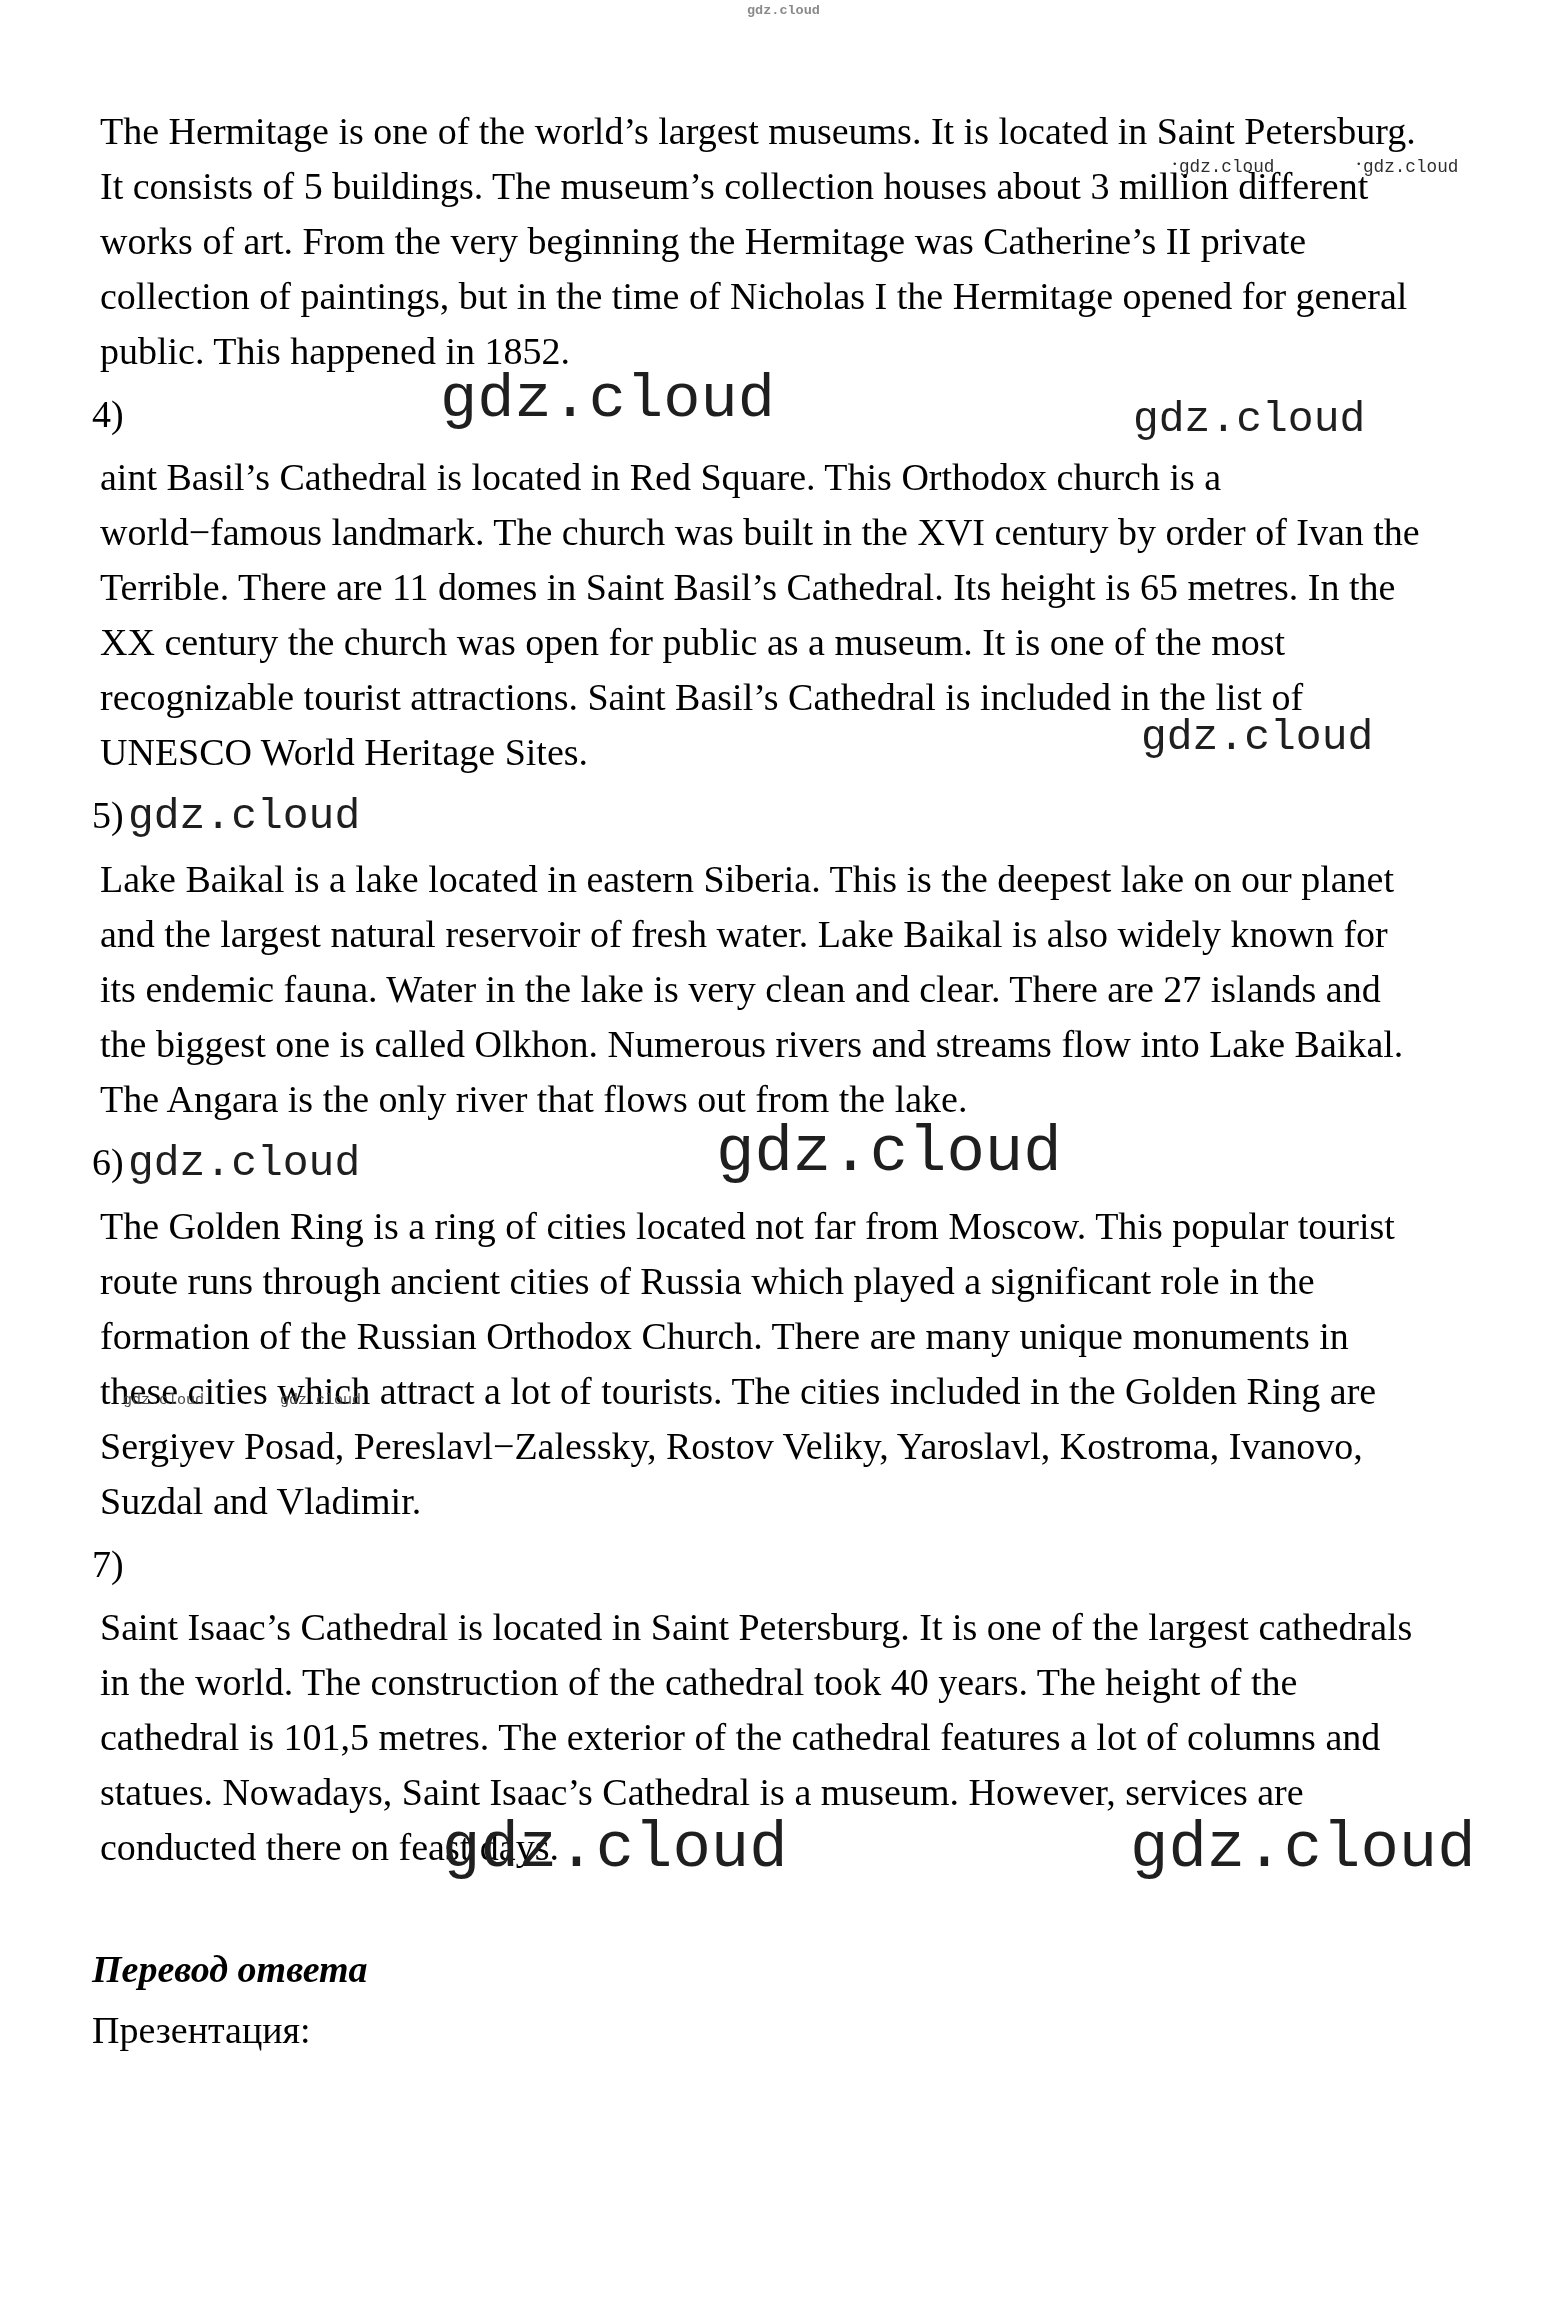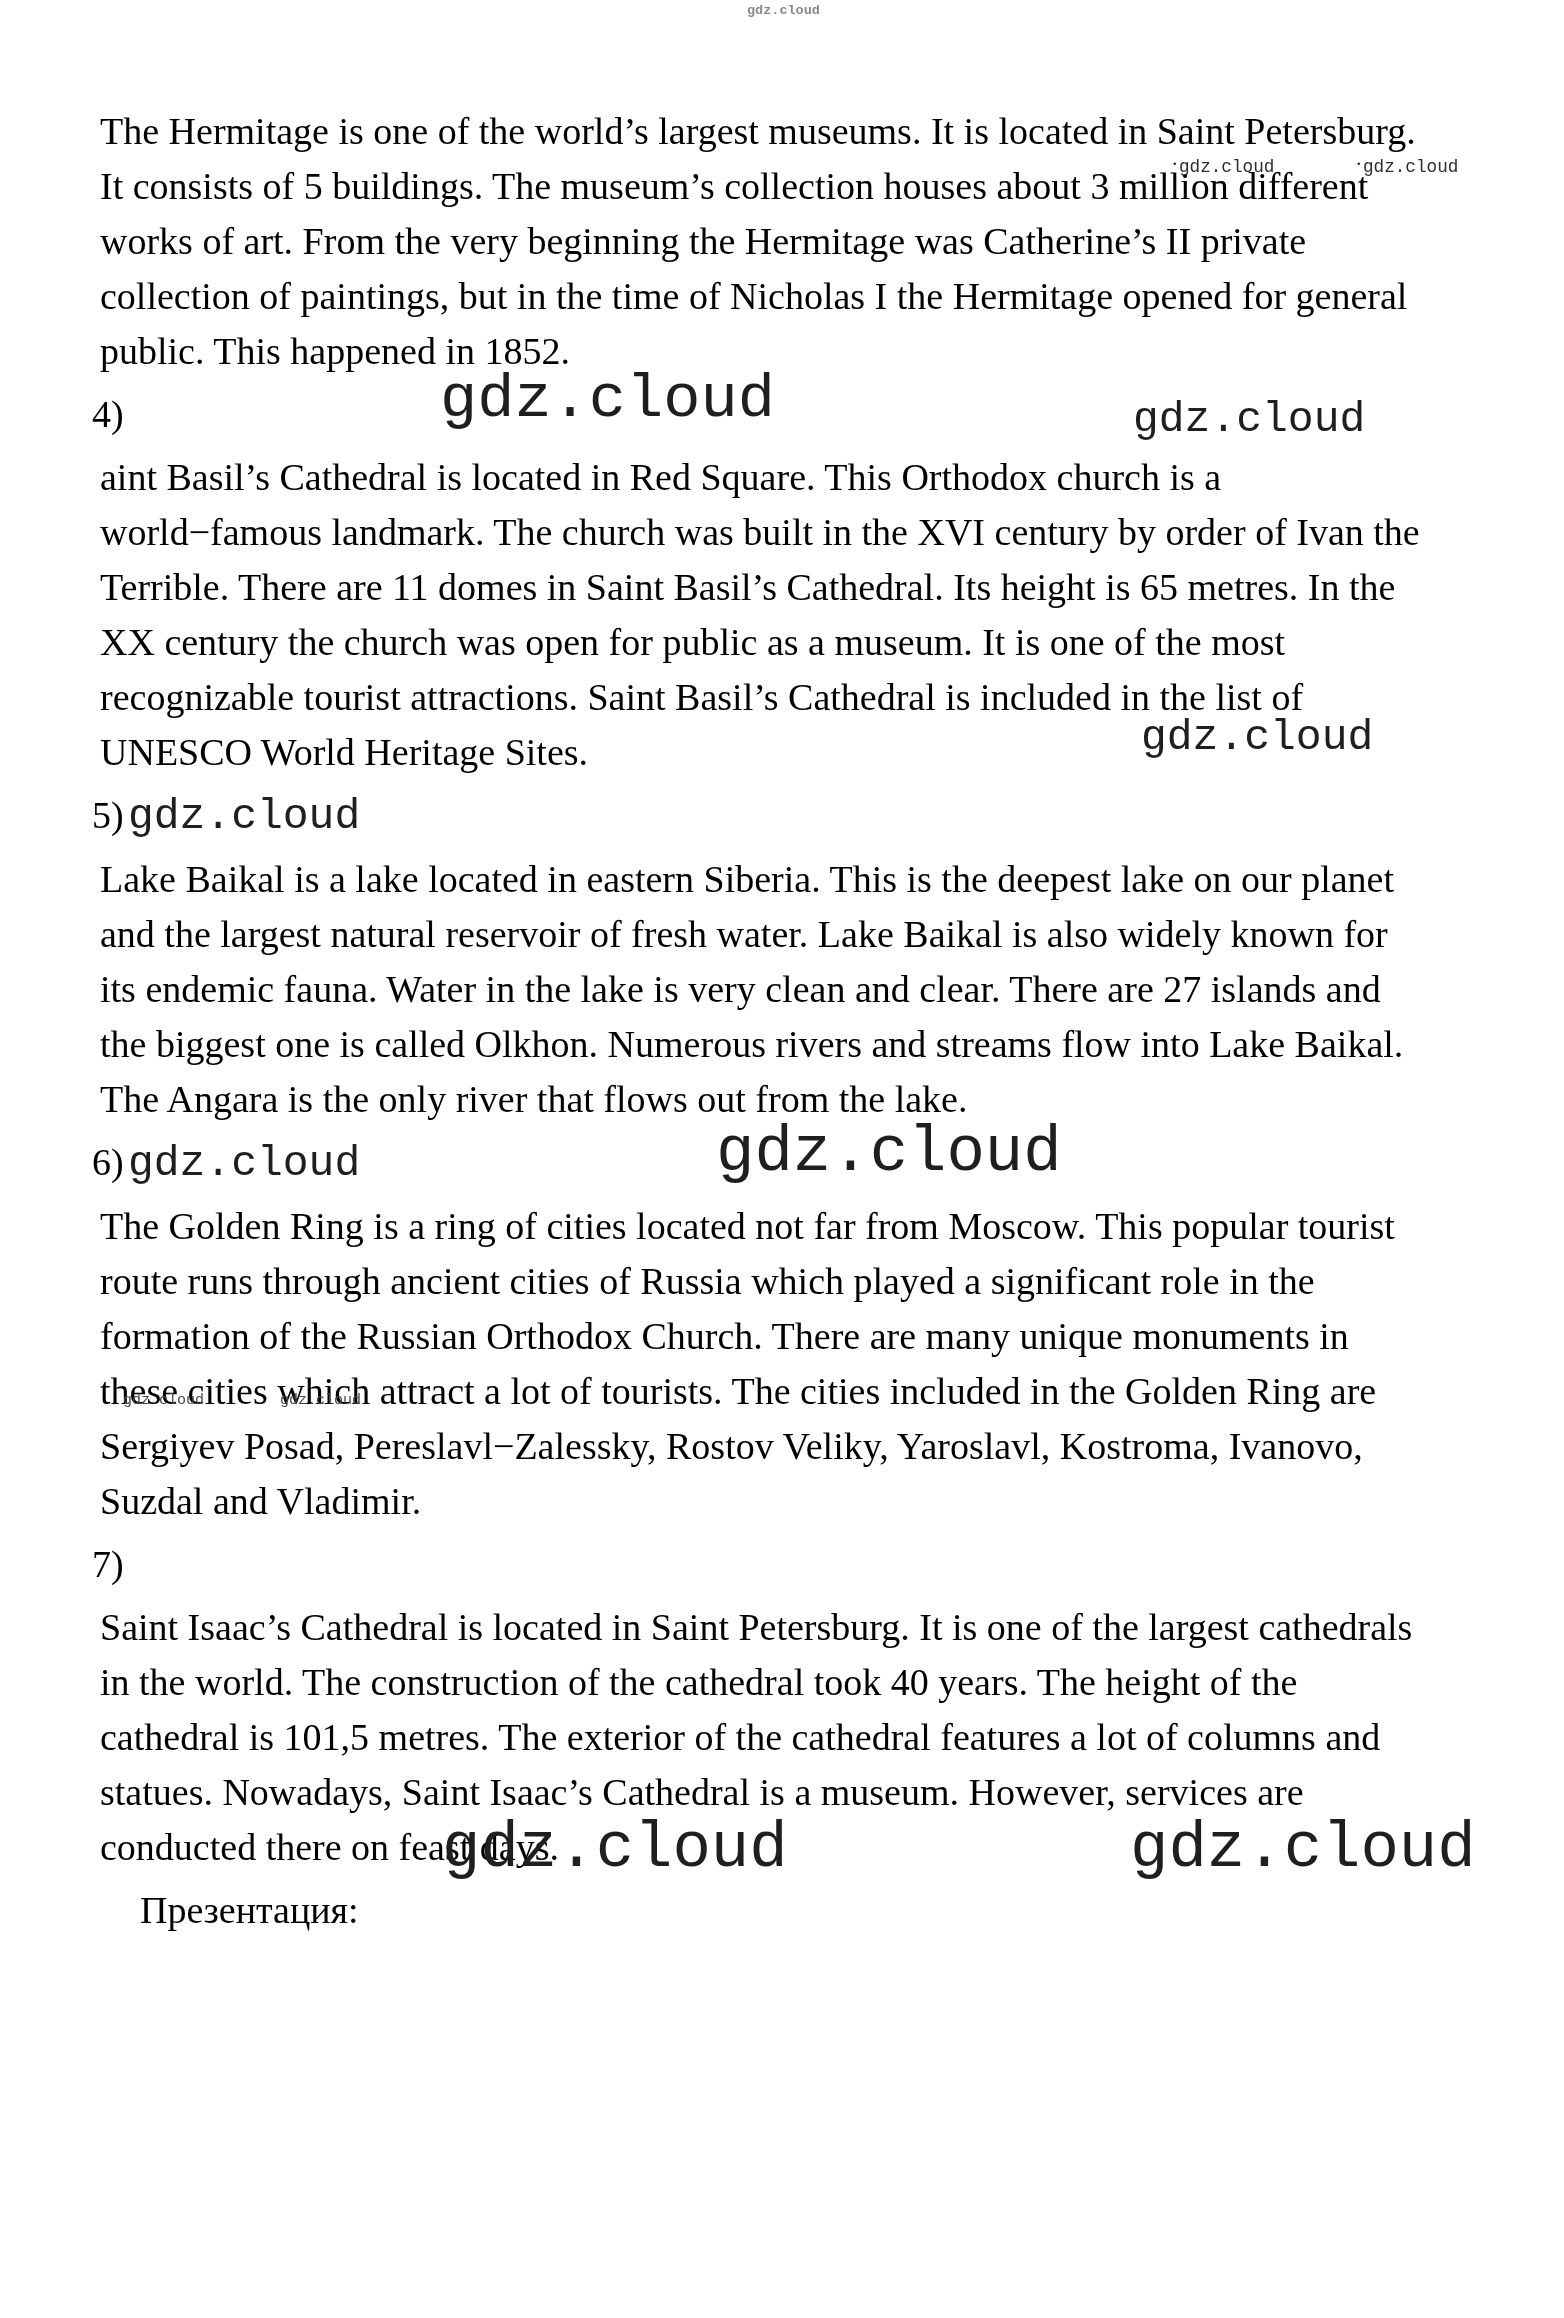--- a/index.html
+++ b/index.html
@@ -49,21 +49,21 @@
     vertical-align: 5px;
     margin-right: 1.4px;
   }
 
   
   .translation-heading {
     font-weight: bold;
     font-style: italic;
     margin-top: 67px;
   }
-  .presentation-label { margin-top: 5.7px; margin-left: 48px; }
+  .presentation-label { margin-top: 5.7px; }
 </style>
 </head>
 <body>
 
 <span class="wm wm-abs wm-top-tiny">gdz.cloud</span>
 <span class="wm wm-abs wm-small-a wm-bullet">gdz.cloud</span>
 <span class="wm wm-abs wm-small-b wm-bullet">gdz.cloud</span>
 
 <div class="doc">
 
@@ -100,17 +100,18 @@
   <div class="label-line">
     <span>7)</span>
   </div>
 
   <div class="para">
     <span>Saint Isaac’s Cathedral is located in Saint Petersburg. It is one of the largest cathedrals in the world. The construction of the cathedral took 40 years. The height of the cathedral is 101,5 metres. The exterior of the cathedral features a lot of columns and statues. Nowadays, Saint Isaac’s Cathedral is a museum. However, services are conducted there on feast days.</span>
     <span class="wm wm-abs wm-big-3">gdz.cloud</span>
     <span class="wm wm-abs wm-big-4">gdz.cloud</span>
   </div>
 
+  <div class="translation-heading">Перевод ответа</div>
 
   <div class="presentation-label">Презентация:</div>
 
 </div>
 
 
 </body></html>

